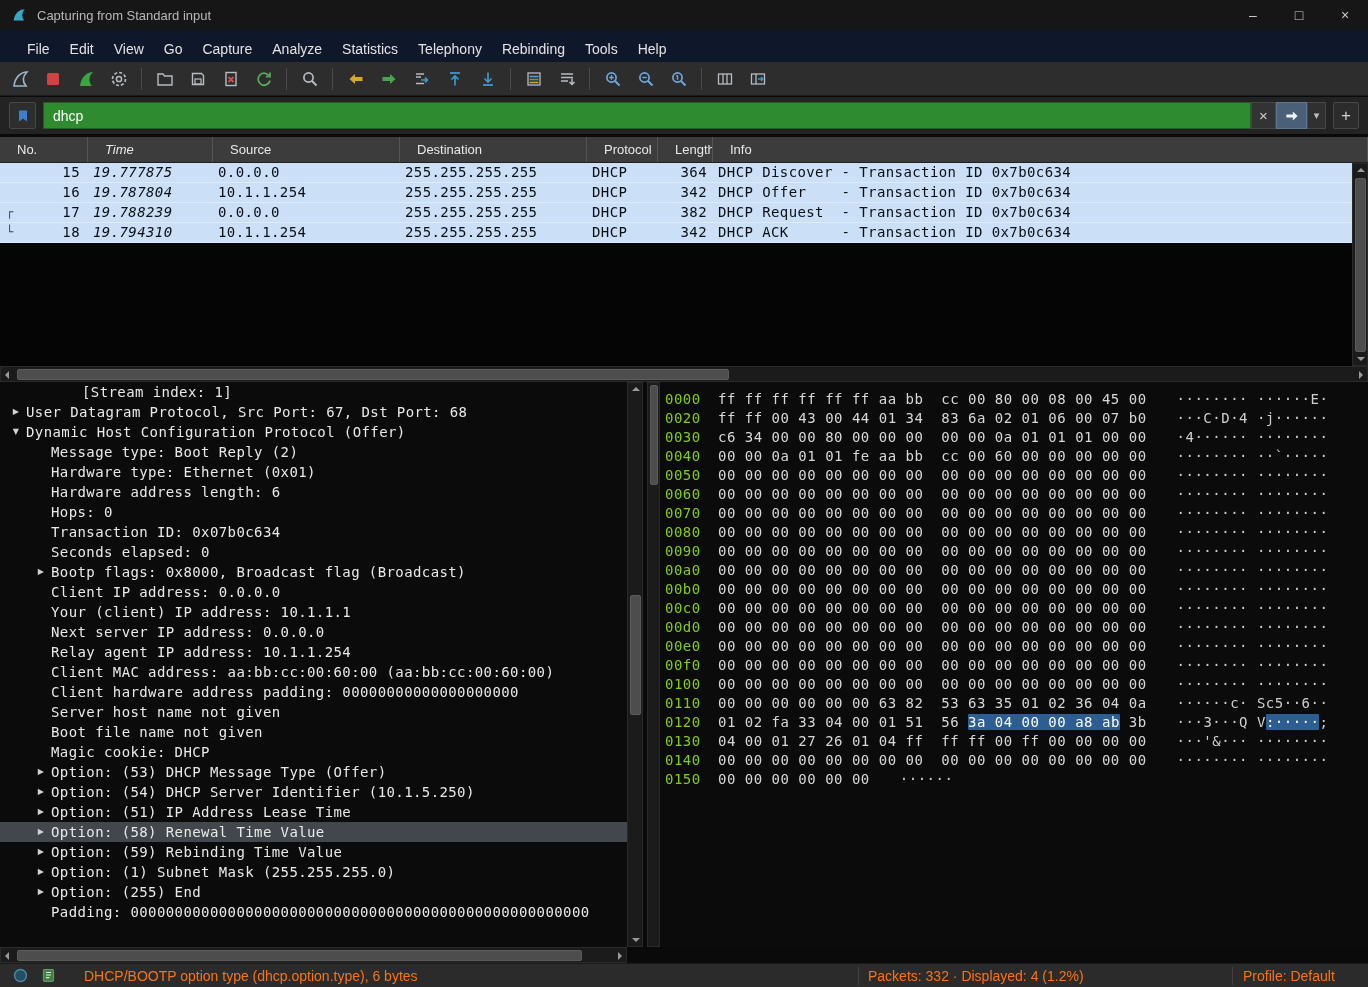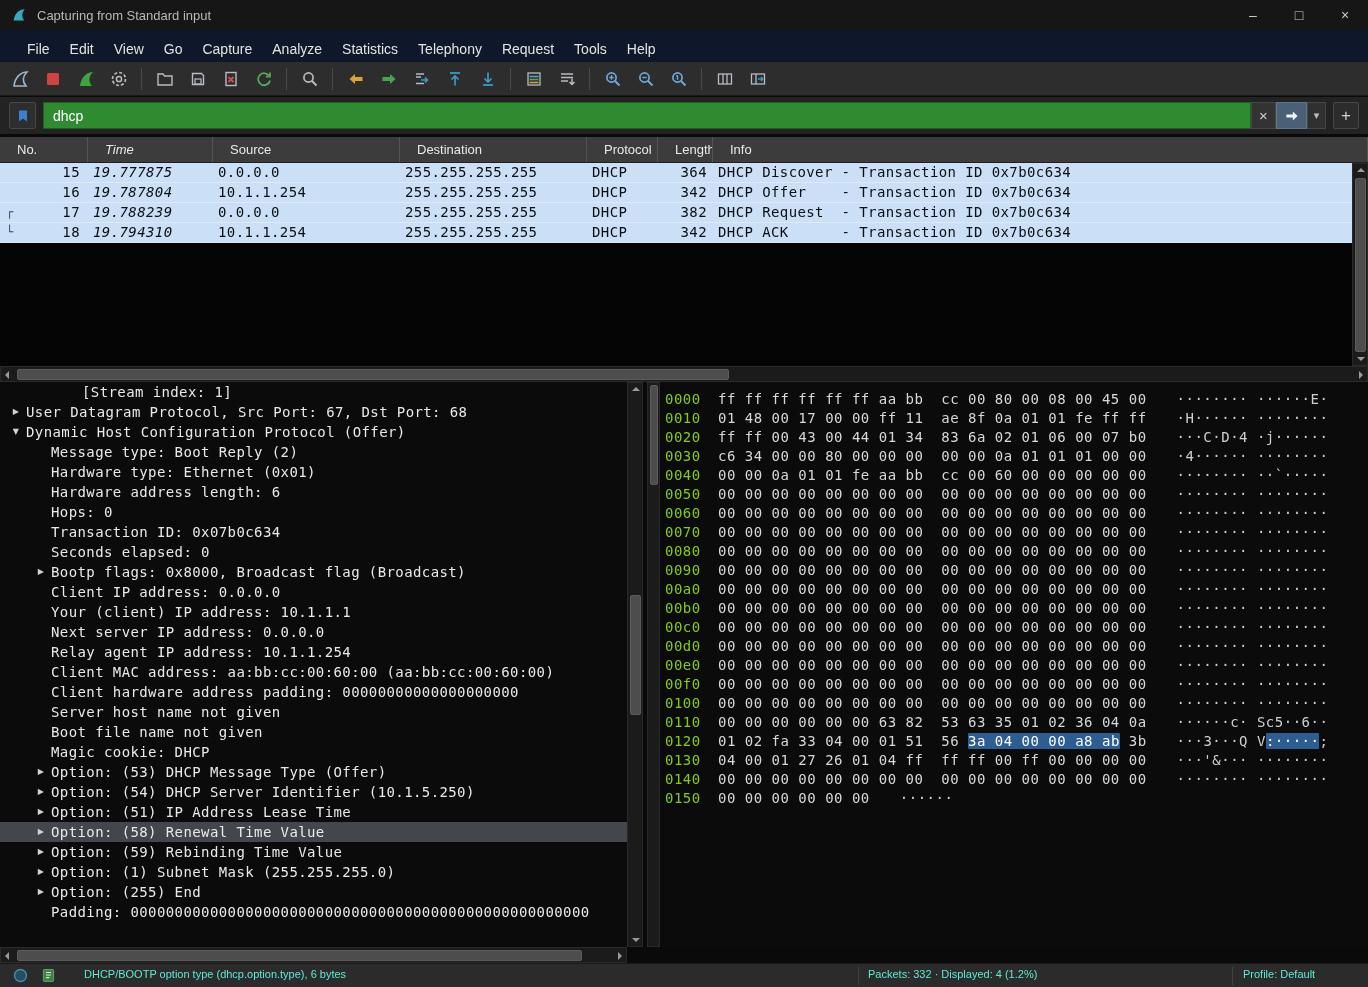--- a/index.html
+++ b/index.html
@@ -78,21 +78,21 @@
   
   .hex-pane { position:absolute; top:382px; left:663px; right:0; height:565px; background:#0b0b0b; overflow:hidden;
               font-family:"DejaVu Sans Mono", monospace; font-size:14px; letter-spacing:0.5px; padding-top:8px; }
   .hrow { height:19px; line-height:19px; display:flex; white-space:pre; }
   .h-off { width:40px; color:#84cc16; flex:none; padding-left:2px; }
   .h-hex { margin-left:15px; color:#d8d8d8; }
   .h-ascii { margin-left:30px; color:#cfcfcf; }
   .hl { background:#2d5e93; color:#fff; border-radius:1px; }
 
   
-  .statusbar { position:absolute; left:0; right:0; top:963px; height:24px; background:#2b2b2b; border-top:1px solid #1a1a1a; font-size:11px; color:#5eead4; }
+  .statusbar { position:absolute; left:0; right:0; top:963px; height:24px; background:#2b2b2b; border-top:1px solid #1a1a1a; font-size:14px; color:#f97316; }
   .sb-icon { position:absolute; top:3px; }
   .sb-field { position:absolute; left:84px; top:4px; white-space:nowrap; }
   .sb-sep { position:absolute; top:3px; width:1px; height:18px; background:#424242; }
   .sb-packets { position:absolute; left:868px; top:4px; white-space:nowrap; }
   .sb-profile { position:absolute; left:1243px; top:4px; white-space:nowrap; }
 </style>
 </head>
 <body>
 
 <div class="app">
@@ -112,21 +112,21 @@
   <div class="menubar">
 
   <span class="menu-item">File</span>
       <span class="menu-item">Edit</span>
       <span class="menu-item">View</span>
       <span class="menu-item">Go</span>
       <span class="menu-item">Capture</span>
       <span class="menu-item">Analyze</span>
       <span class="menu-item">Statistics</span>
       <span class="menu-item">Telephony</span>
-      <span class="menu-item">Request</span>
+      <span class="menu-item">Rebinding</span>
       <span class="menu-item">Tools</span>
       <span class="menu-item">Help</span>
     </div>
 
   <div class="toolbar">
     <span class="tbtn">
         <svg width="20" height="20" viewBox="0 0 20 20">
           <path d="M4 17 C5 8 11 3 17 3 C13 7 12 12 16 17 Z" fill="none" stroke="#9fb6c9" stroke-width="1.6"></path>
         </svg>
       </span>
@@ -493,25 +493,20 @@
   </div>
 
   <div class="hex-pane">
 
       <div class="hrow">
         <span class="h-off">0000</span>
         <span class="h-hex"><span>ff ff ff ff ff ff aa bb  cc 00 80 00 08 00 45 00</span><span class="hl"></span><span></span></span>
         <span class="h-ascii"><span>········ ······E·</span><span class="hl"></span><span></span></span>
       </div>
 
-      <div class="hrow">
-        <span class="h-off">0010</span>
-        <span class="h-hex"><span>01 48 00 17 00 00 ff 11  ae 8f 0a 01 01 fe ff ff</span><span class="hl"></span><span></span></span>
-        <span class="h-ascii"><span>·H······ ········</span><span class="hl"></span><span></span></span>
-      </div>
 
       <div class="hrow">
         <span class="h-off">0020</span>
         <span class="h-hex"><span>ff ff 00 43 00 44 01 34  83 6a 02 01 06 00 07 b0</span><span class="hl"></span><span></span></span>
         <span class="h-ascii"><span>···C·D·4 ·j······</span><span class="hl"></span><span></span></span>
       </div>
 
       <div class="hrow">
         <span class="h-off">0030</span>
         <span class="h-hex"><span>c6 34 00 00 80 00 00 00  00 00 0a 01 01 01 00 00</span><span class="hl"></span><span></span></span>

